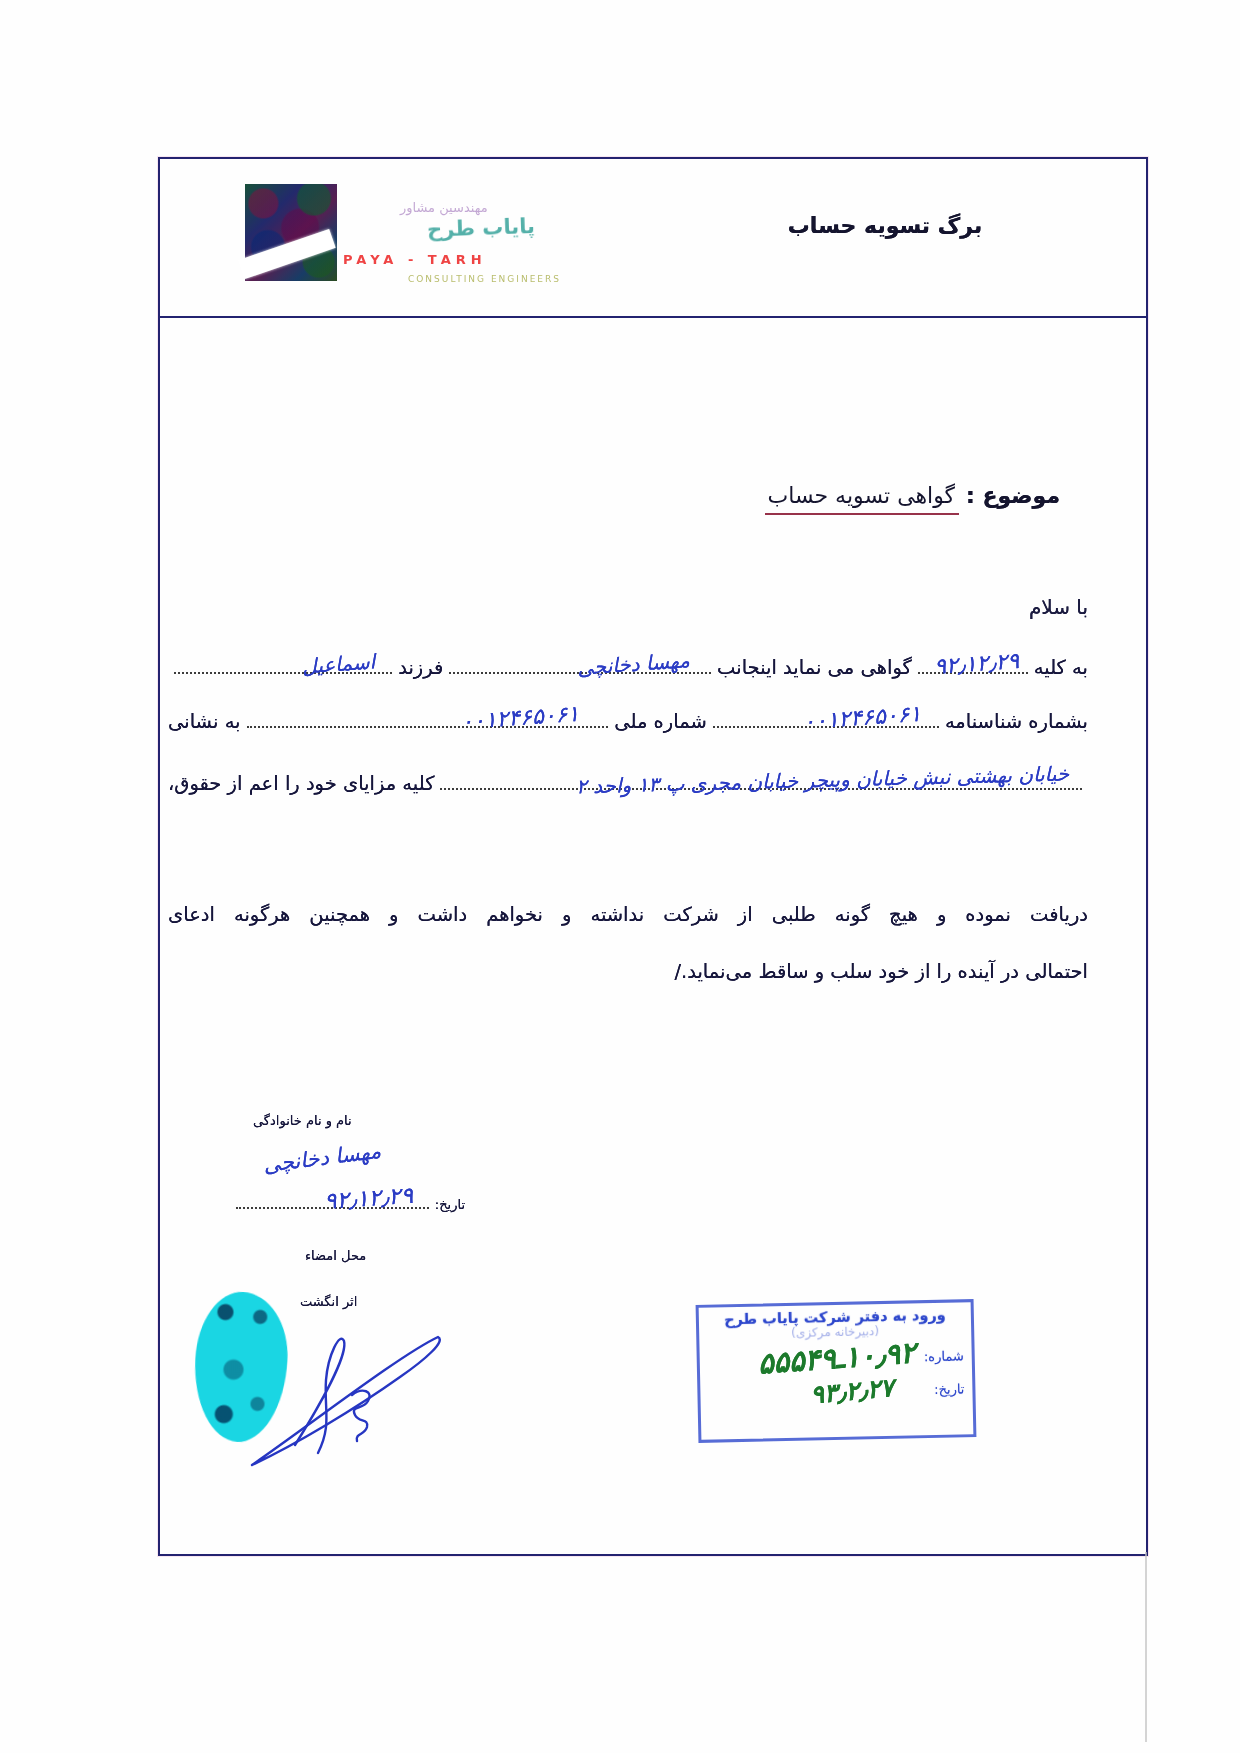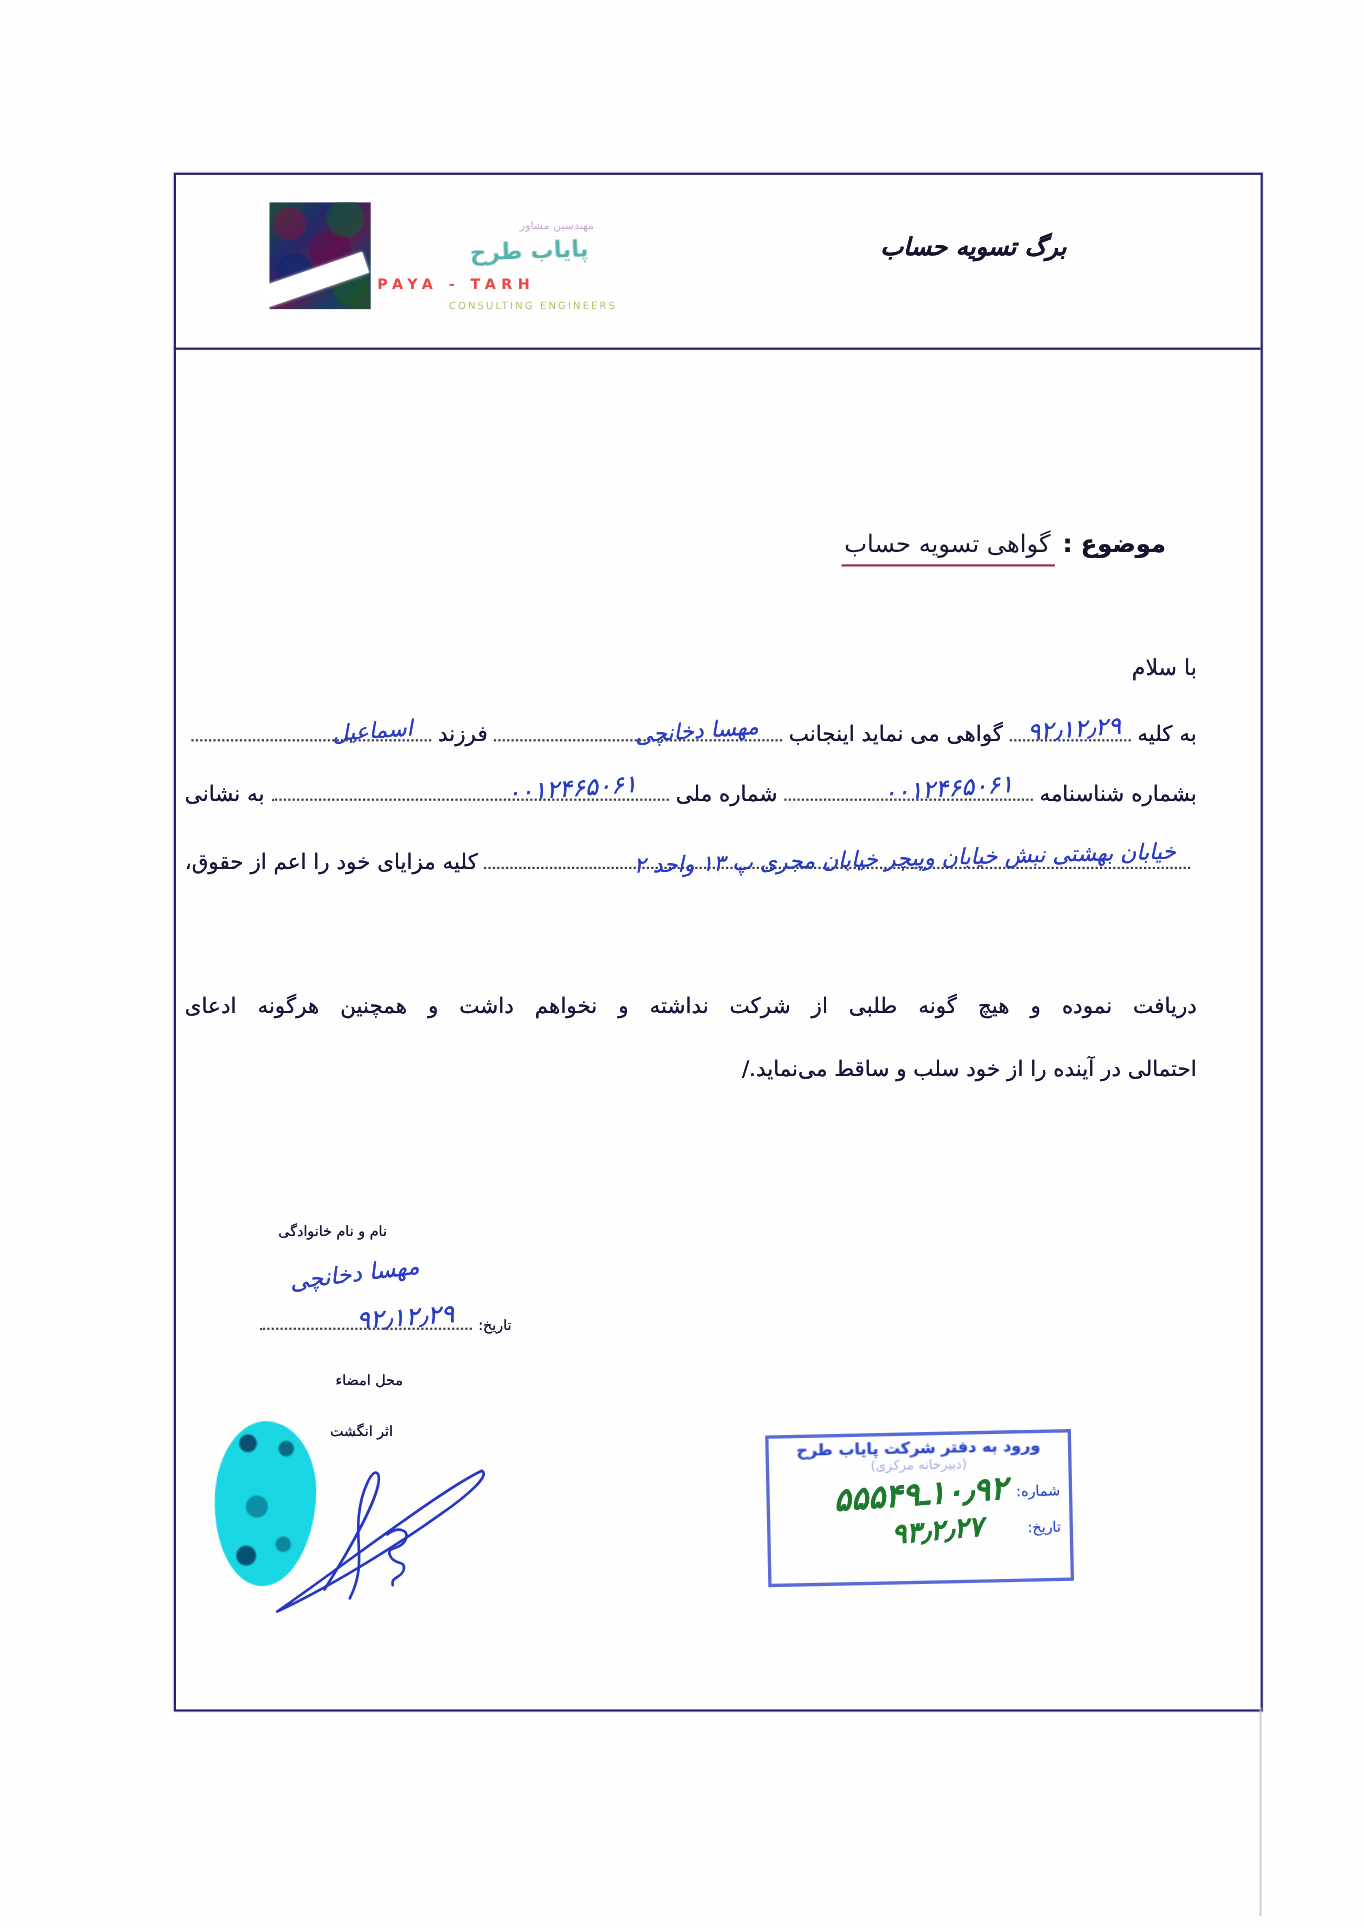--- a/index.html
+++ b/index.html
@@ -16,32 +16,32 @@
      background:
        radial-gradient(circle at 20% 20%,rgba(120,20,60,.55) 0 14px,transparent 16px),
        radial-gradient(circle at 75% 15%,rgba(20,90,50,.6) 0 16px,transparent 18px),
        radial-gradient(circle at 60% 45%,rgba(90,10,70,.5) 0 18px,transparent 20px),
        radial-gradient(circle at 25% 65%,rgba(10,40,110,.6) 0 16px,transparent 18px),
        radial-gradient(circle at 80% 80%,rgba(30,90,30,.55) 0 15px,transparent 17px),
        linear-gradient(135deg,#1c4f3c 0%,#232a66 30%,#54204e 55%,#1b3c62 78%,#2c4a24 100%);
      filter:saturate(1.1);}
   .logo-stripe{left:-6px;top:60px;width:96px;height:20px;background:#fff;
      transform:rotate(-19deg);box-shadow:0 0 3px rgba(255,255,255,.9);}
-  .logo-fa-small{left:400px;top:200px;width:140px;font-size:10px;color:#b08cc6;opacity:.75;
-     text-align:right;filter:blur(.4px);direction:rtl;}
+  .logo-fa-small{left:400px;top:200px;width:140px;font-size:13px;color:#b08cc6;opacity:.75;
+     text-align:left;filter:blur(.4px);direction:rtl;}
   .logo-fa{left:415px;top:216px;width:120px;font-size:21px;color:#2a9d94;opacity:.8;
      filter:blur(.4px);direction:rtl;transform:rotate(-2deg);font-weight:bold;}
   .logo-en{left:343px;top:252px;width:200px;font-size:13px;color:#ef4444;letter-spacing:5px;
      font-weight:bold;filter:blur(.4px);}
   .logo-en-sub{left:408px;top:274px;width:160px;font-size:9px;color:#b9bd6d;letter-spacing:2px;
      filter:blur(.5px);}
   
   .head-titles{left:735px;top:183px;width:300px;text-align:center;direction:rtl;}
   .head-t1{font-size:24px;font-weight:bold;color:#14142e;text-shadow:0 0 .6px #14142e;}
-  .head-t2{font-size:22px;font-weight:bold;color:#14142e;margin-top:30px;text-shadow:0 0 .6px #14142e;font-style:italic;}
+  .head-t2{font-size:22px;font-weight:bold;color:#14142e;margin-top:30px;text-shadow:0 0 .6px #14142e;}
   
   .subject{top:483px;right:180px;direction:rtl;font-size:22px;color:#14142e;white-space:nowrap;}
   .subject .lbl{font-weight:bold;text-shadow:0 0 .6px #14142e;}
   .subject .val{padding:0 4px 5px 2px;border-bottom:2px solid #97324a;}
   .salutation{top:595px;right:152px;direction:rtl;font-size:20px;text-shadow:0 0 .5px currentColor;}
   
   .bline{left:168px;width:920px;direction:rtl;font-size:19.5px;color:#16163c;
          text-shadow:0 0 .5px currentColor;}
   .flexline{display:flex;align-items:baseline;}
   .seg{white-space:nowrap;}

